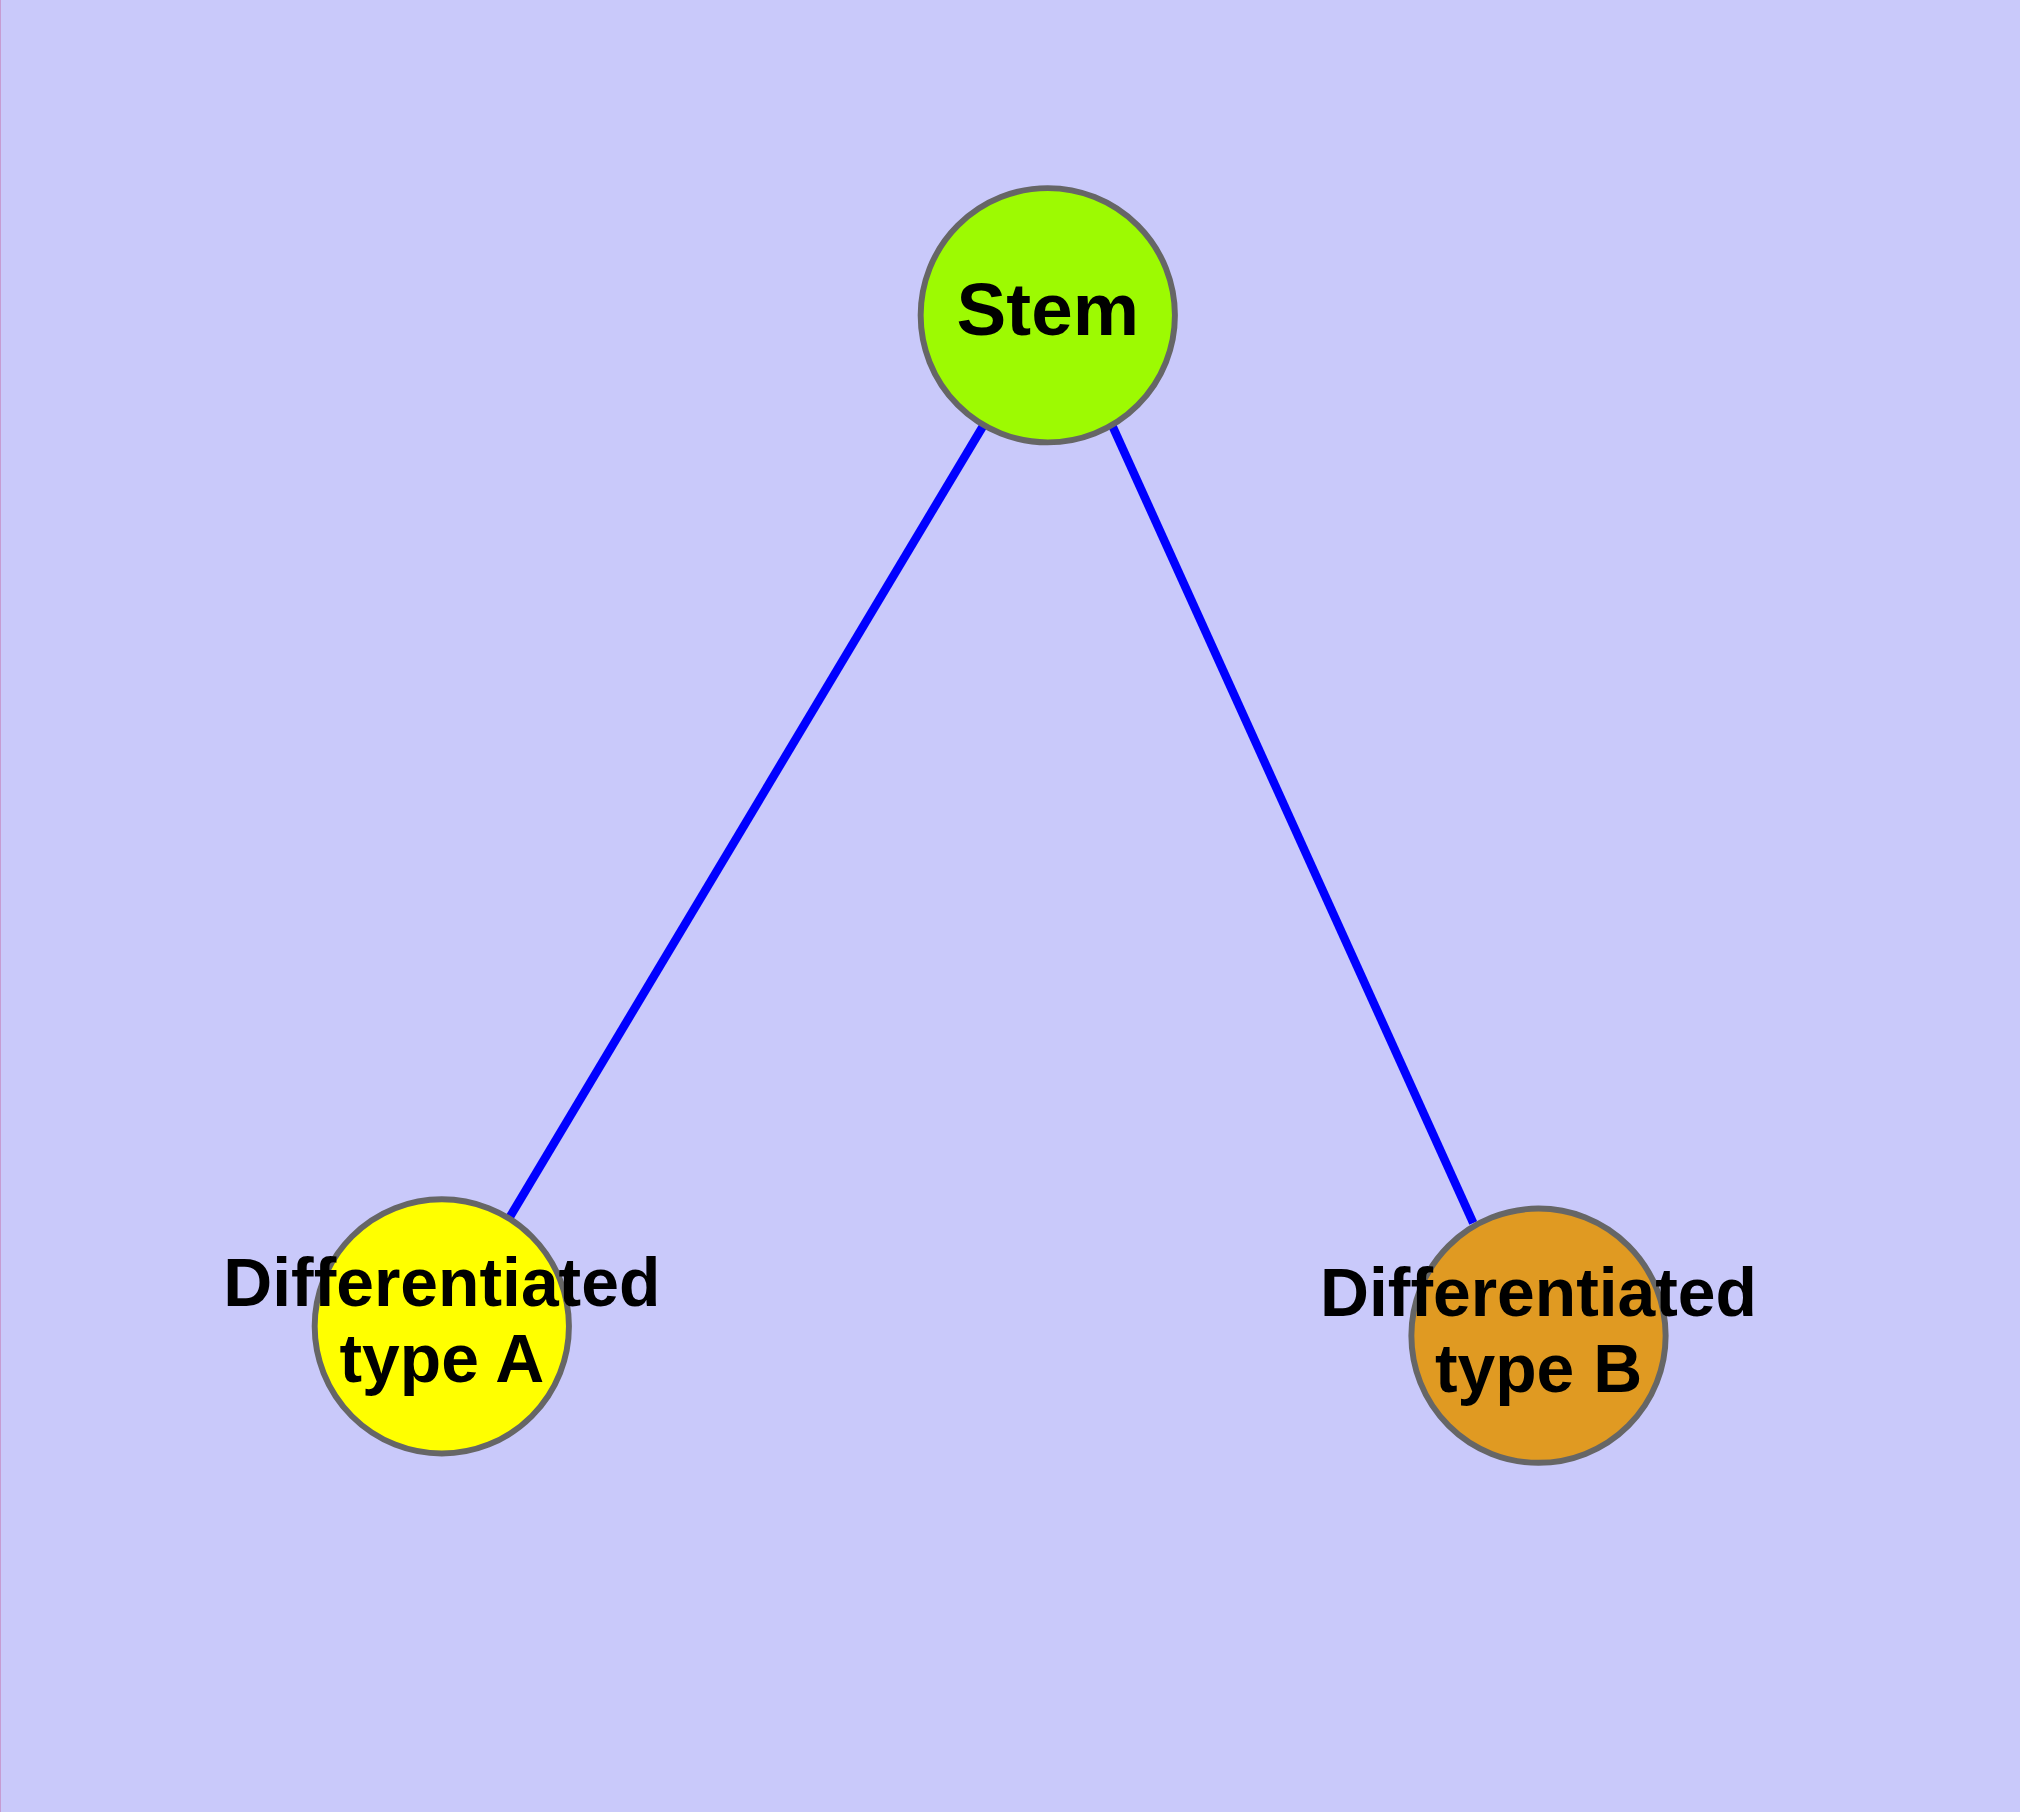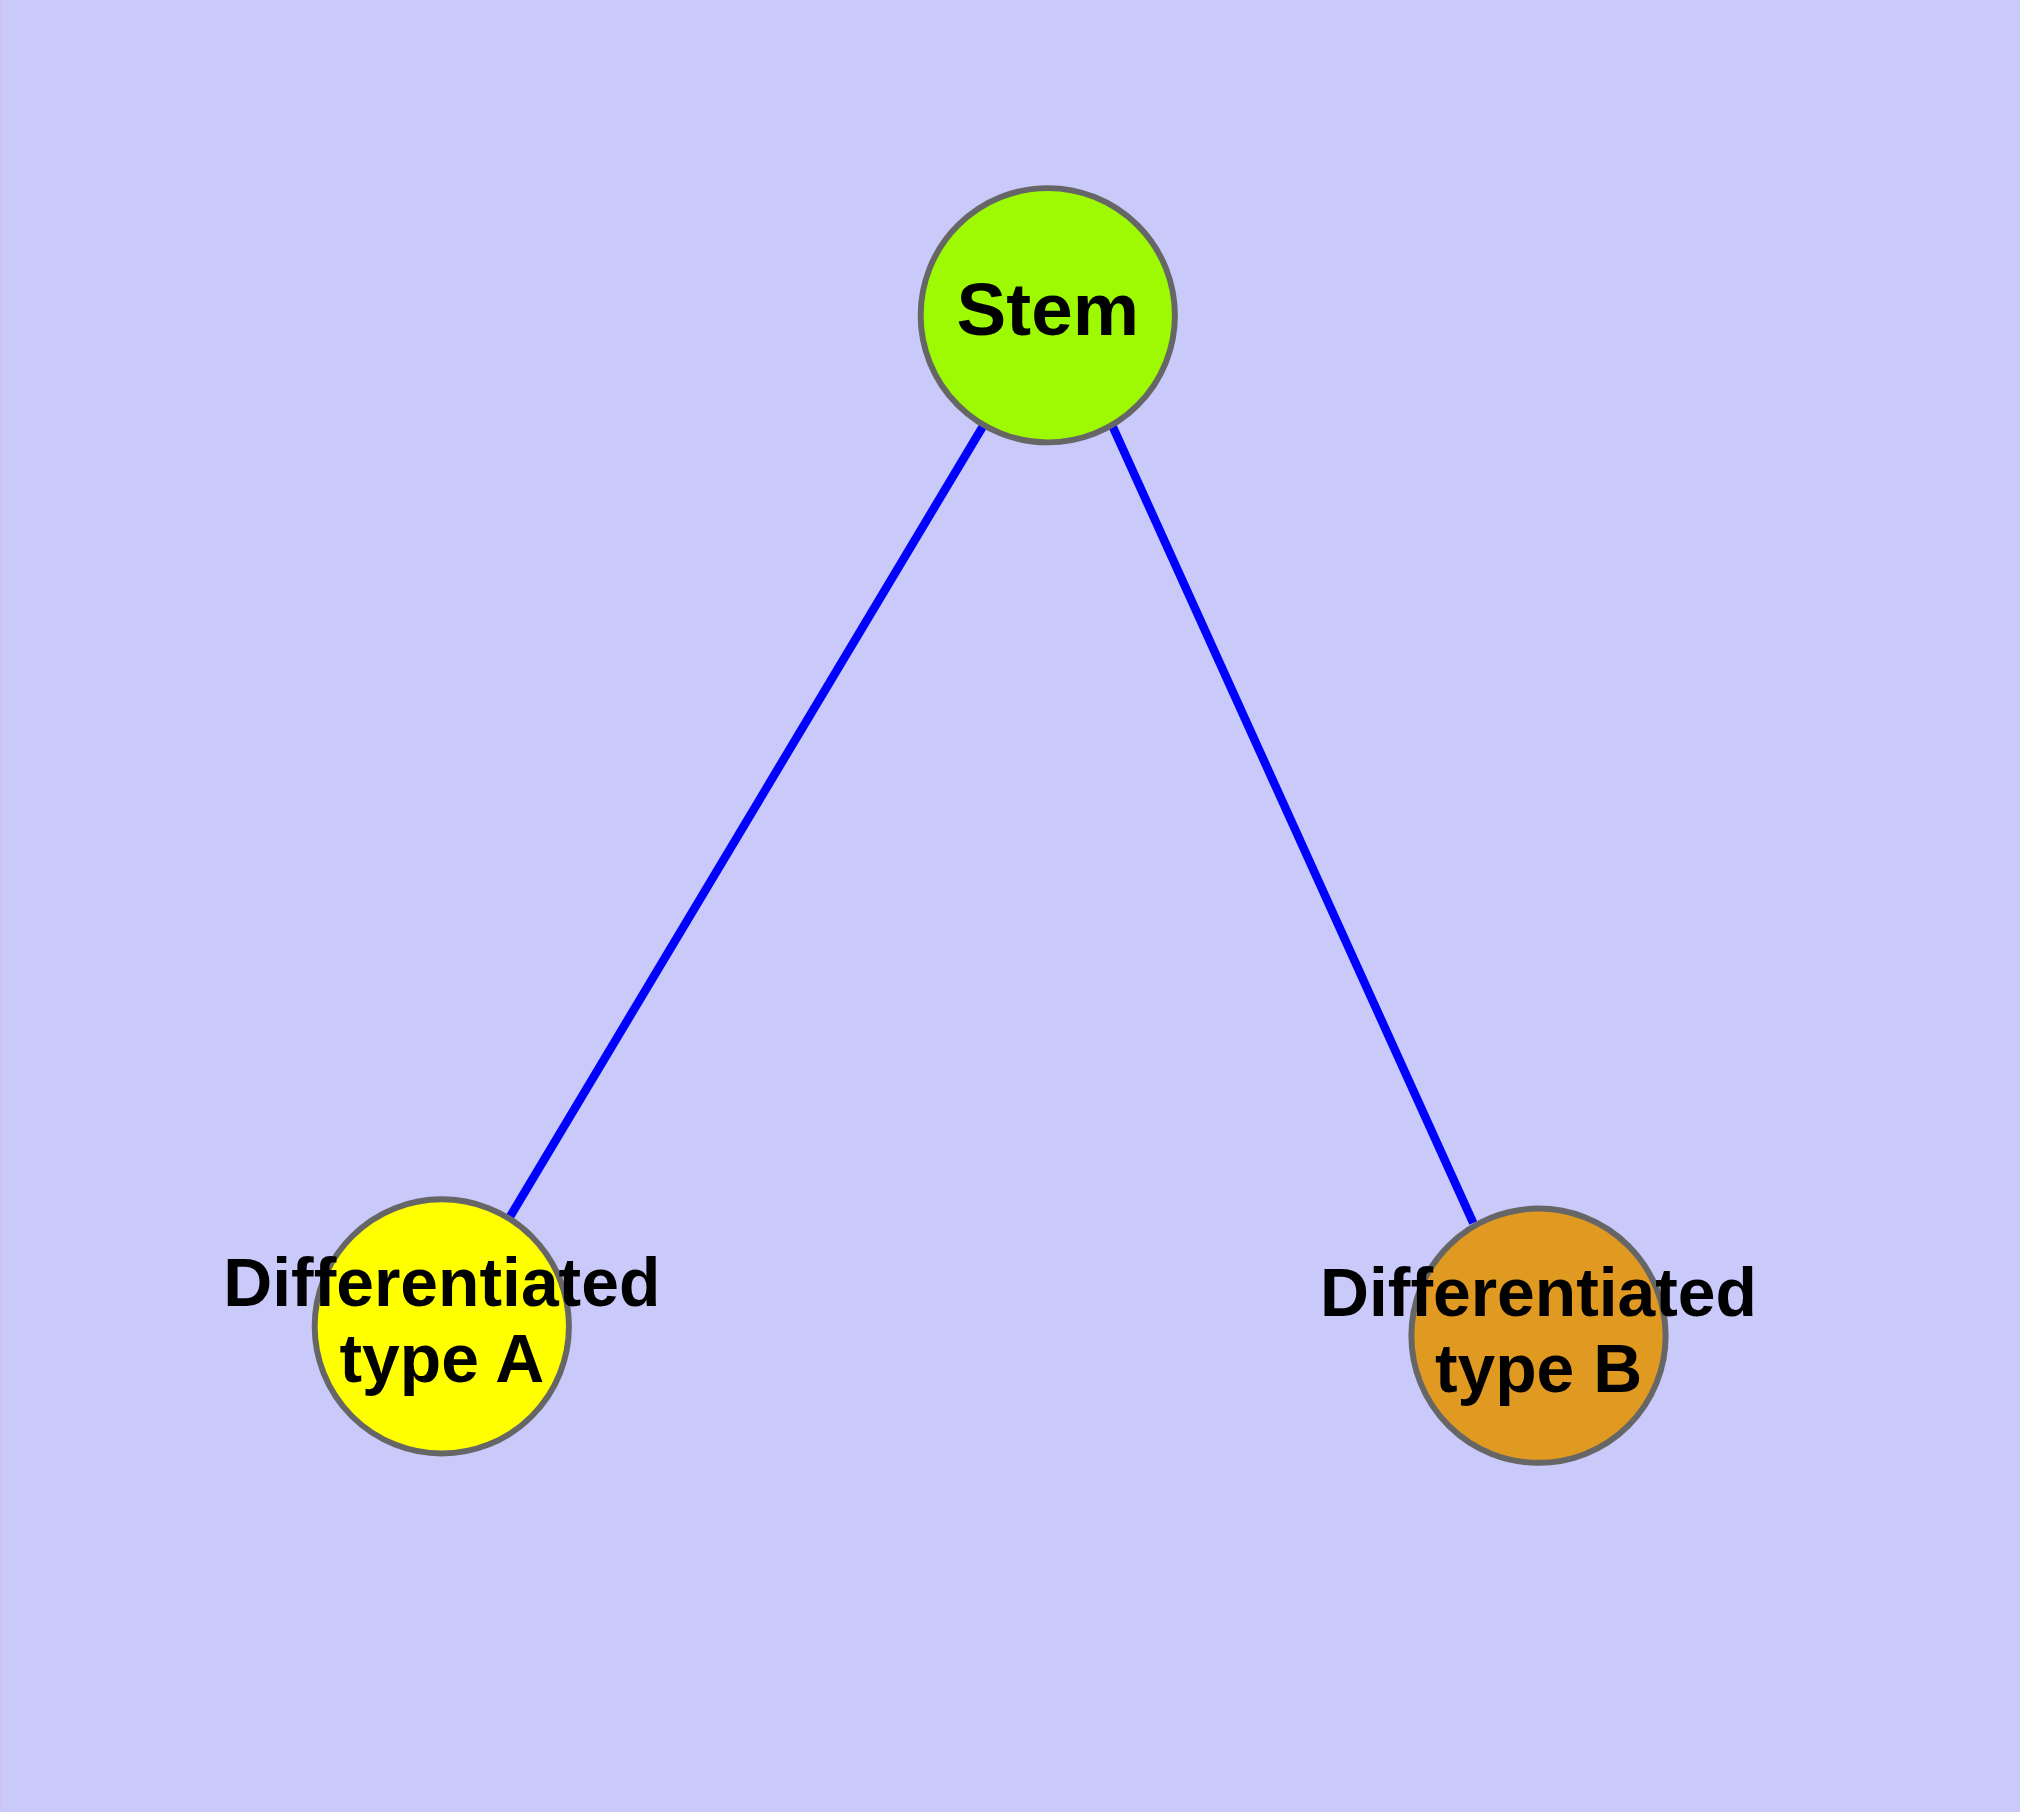--- a/index.html
+++ b/index.html
@@ -4,21 +4,21 @@
 <style>
   html, body {
     margin: 0;
     padding: 0;
     background: #ffffff;
   }
   #canvas-wrap {
     position: relative;
     width: 2021px;
     height: 1812px;
-    background: #fca5a5;
+    background: #be185d;
     overflow: hidden;
     text-decoration: underline;
   }
   #graph-svg {
     display: block;
     width: 2021px;
     height: 1812px;
   }
   .node-label {
     font-family: "Liberation Sans", sans-serif;

